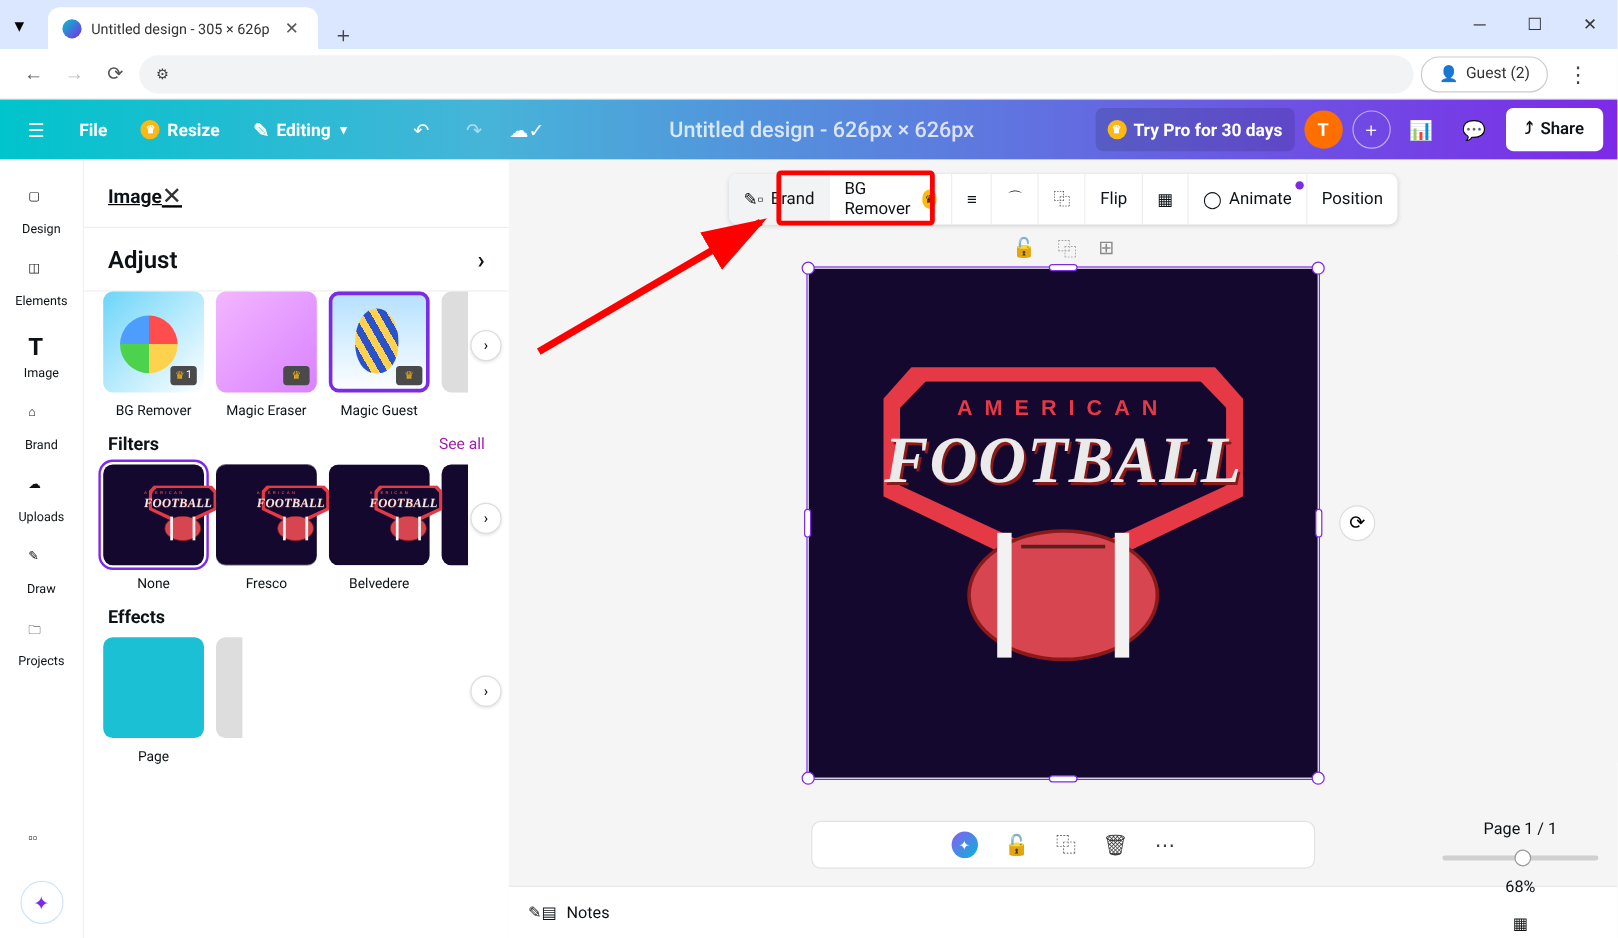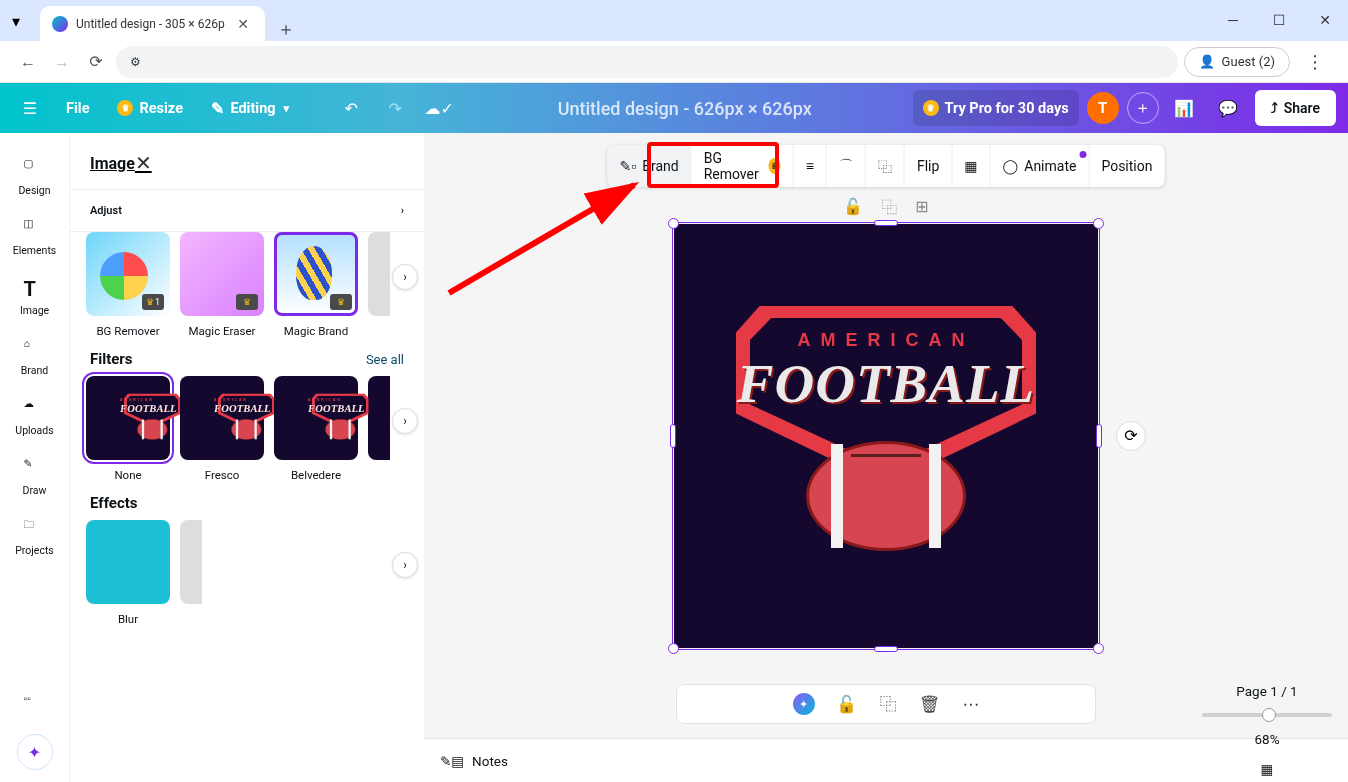--- a/index.html
+++ b/index.html
@@ -47,24 +47,24 @@
 .rail-ai { width:36px; height:36px; border:1px solid #cfe3ff; border-radius:50%; display:flex; align-items:center; justify-content:center; margin-bottom:12px; }
 
 
 .side-panel { width:354px; background:#fff; position:relative; overflow-y:auto; }
 .side-panel::-webkit-scrollbar{width:10px}
 .side-panel::-webkit-scrollbar-thumb{background:#ccc;border-radius:5px}
 .panel-hdr { display:flex; align-items:center; justify-content:flex-start; padding:18px 20px 14px;text-decoration:underline; }
 .panel-hdr h2 { font-size:16px; font-weight:700; color:#0d1216; }
 .panel-close { font-size:20px; color:#333; }
 .divider { height:1px; background:#eee; margin:0; }
-.row-item { display:flex; align-items:center; justify-content:space-between; padding:14px 20px; font-size:11px; font-weight:600; color:#0d1216; }
+.row-item { display:flex; align-items:center; justify-content:space-between; padding:14px 20px; font-size:20px; font-weight:600; color:#0d1216; }
 .section-title { font-size:15px; font-weight:700; padding:14px 20px 10px; color:#0d1216; }
 .section-hdr { display:flex; align-items:center; justify-content:space-between; padding:12px 20px 8px; }
-.see-all { font-size:13px; color:#0c4a6e; }
+.see-all { font-size:13px; color:#a21caf; }
 .thumb-row { display:flex; gap:10px; padding:0 16px; position:relative; }
 .thumb { width:84px; display:flex; flex-direction:column; align-items:center; gap:8px; }
 .thumb-img { width:84px; height:84px; border-radius:8px; position:relative; overflow:hidden; }
 .thumb-label { font-size:11.5px; color:#0d1216; text-align:center; }
 .crown-badge { position:absolute; bottom:6px; right:6px; width:22px; height:16px; background:#4a4a4a; border-radius:3px; display:flex; align-items:center; justify-content:center; }
 .crown-badge .c { color:#fdb913; font-size:9px; }
 .crown-badge .n { color:#fff; font-size:9px; margin-left:1px; }
 .partial { width:22px; height:84px; border-radius:8px 0 0 8px; background:#ddd; }
 .row-chev { position:absolute; right:6px; top:32px; width:26px; height:26px; background:#fff; border:1px solid #ddd; border-radius:50%; display:flex; align-items:center; justify-content:center; font-size:12px; box-shadow:0 1px 3px rgba(0,0,0,0.12); }
 
@@ -254,21 +254,21 @@
             </div>
           </div>
         <span class="thumb-label">Magic Eraser</span>
       </div>
       <div class="thumb">
         <div class="thumb-img ms3">
             <div class="crown-badge">
               <span class="c">♛</span>
             </div>
           </div>
-        <span class="thumb-label">Magic Brand</span>
+        <span class="thumb-label">Magic Guest</span>
       </div>
       <div class="partial"></div>
       <div class="row-chev">›</div>
     </div>
 
     <div class="section-hdr">
       <span class="section-title" style="padding:0">Filters</span>
       <span class="see-all">See all</span>
     </div>
     <div class="thumb-row">
@@ -320,21 +320,21 @@
       <div class="partial" style="background:#14082f"></div>
       <div class="row-chev">›</div>
     </div>
 
     <div class="section-hdr">
       <span class="section-title" style="padding:0">Effects</span>
     </div>
     <div class="thumb-row">
       <div class="thumb">
         <div class="effect-thumb eff3"></div>
-        <span class="thumb-label">Blur</span>
+        <span class="thumb-label">Page</span>
       </div>
       <div class="partial"></div>
       <div class="row-chev">›</div>
     </div>
   </div>
 
   <div class="canvas-area">
 
     <div class="context-bar">
       <div class="ctx-item edit">

